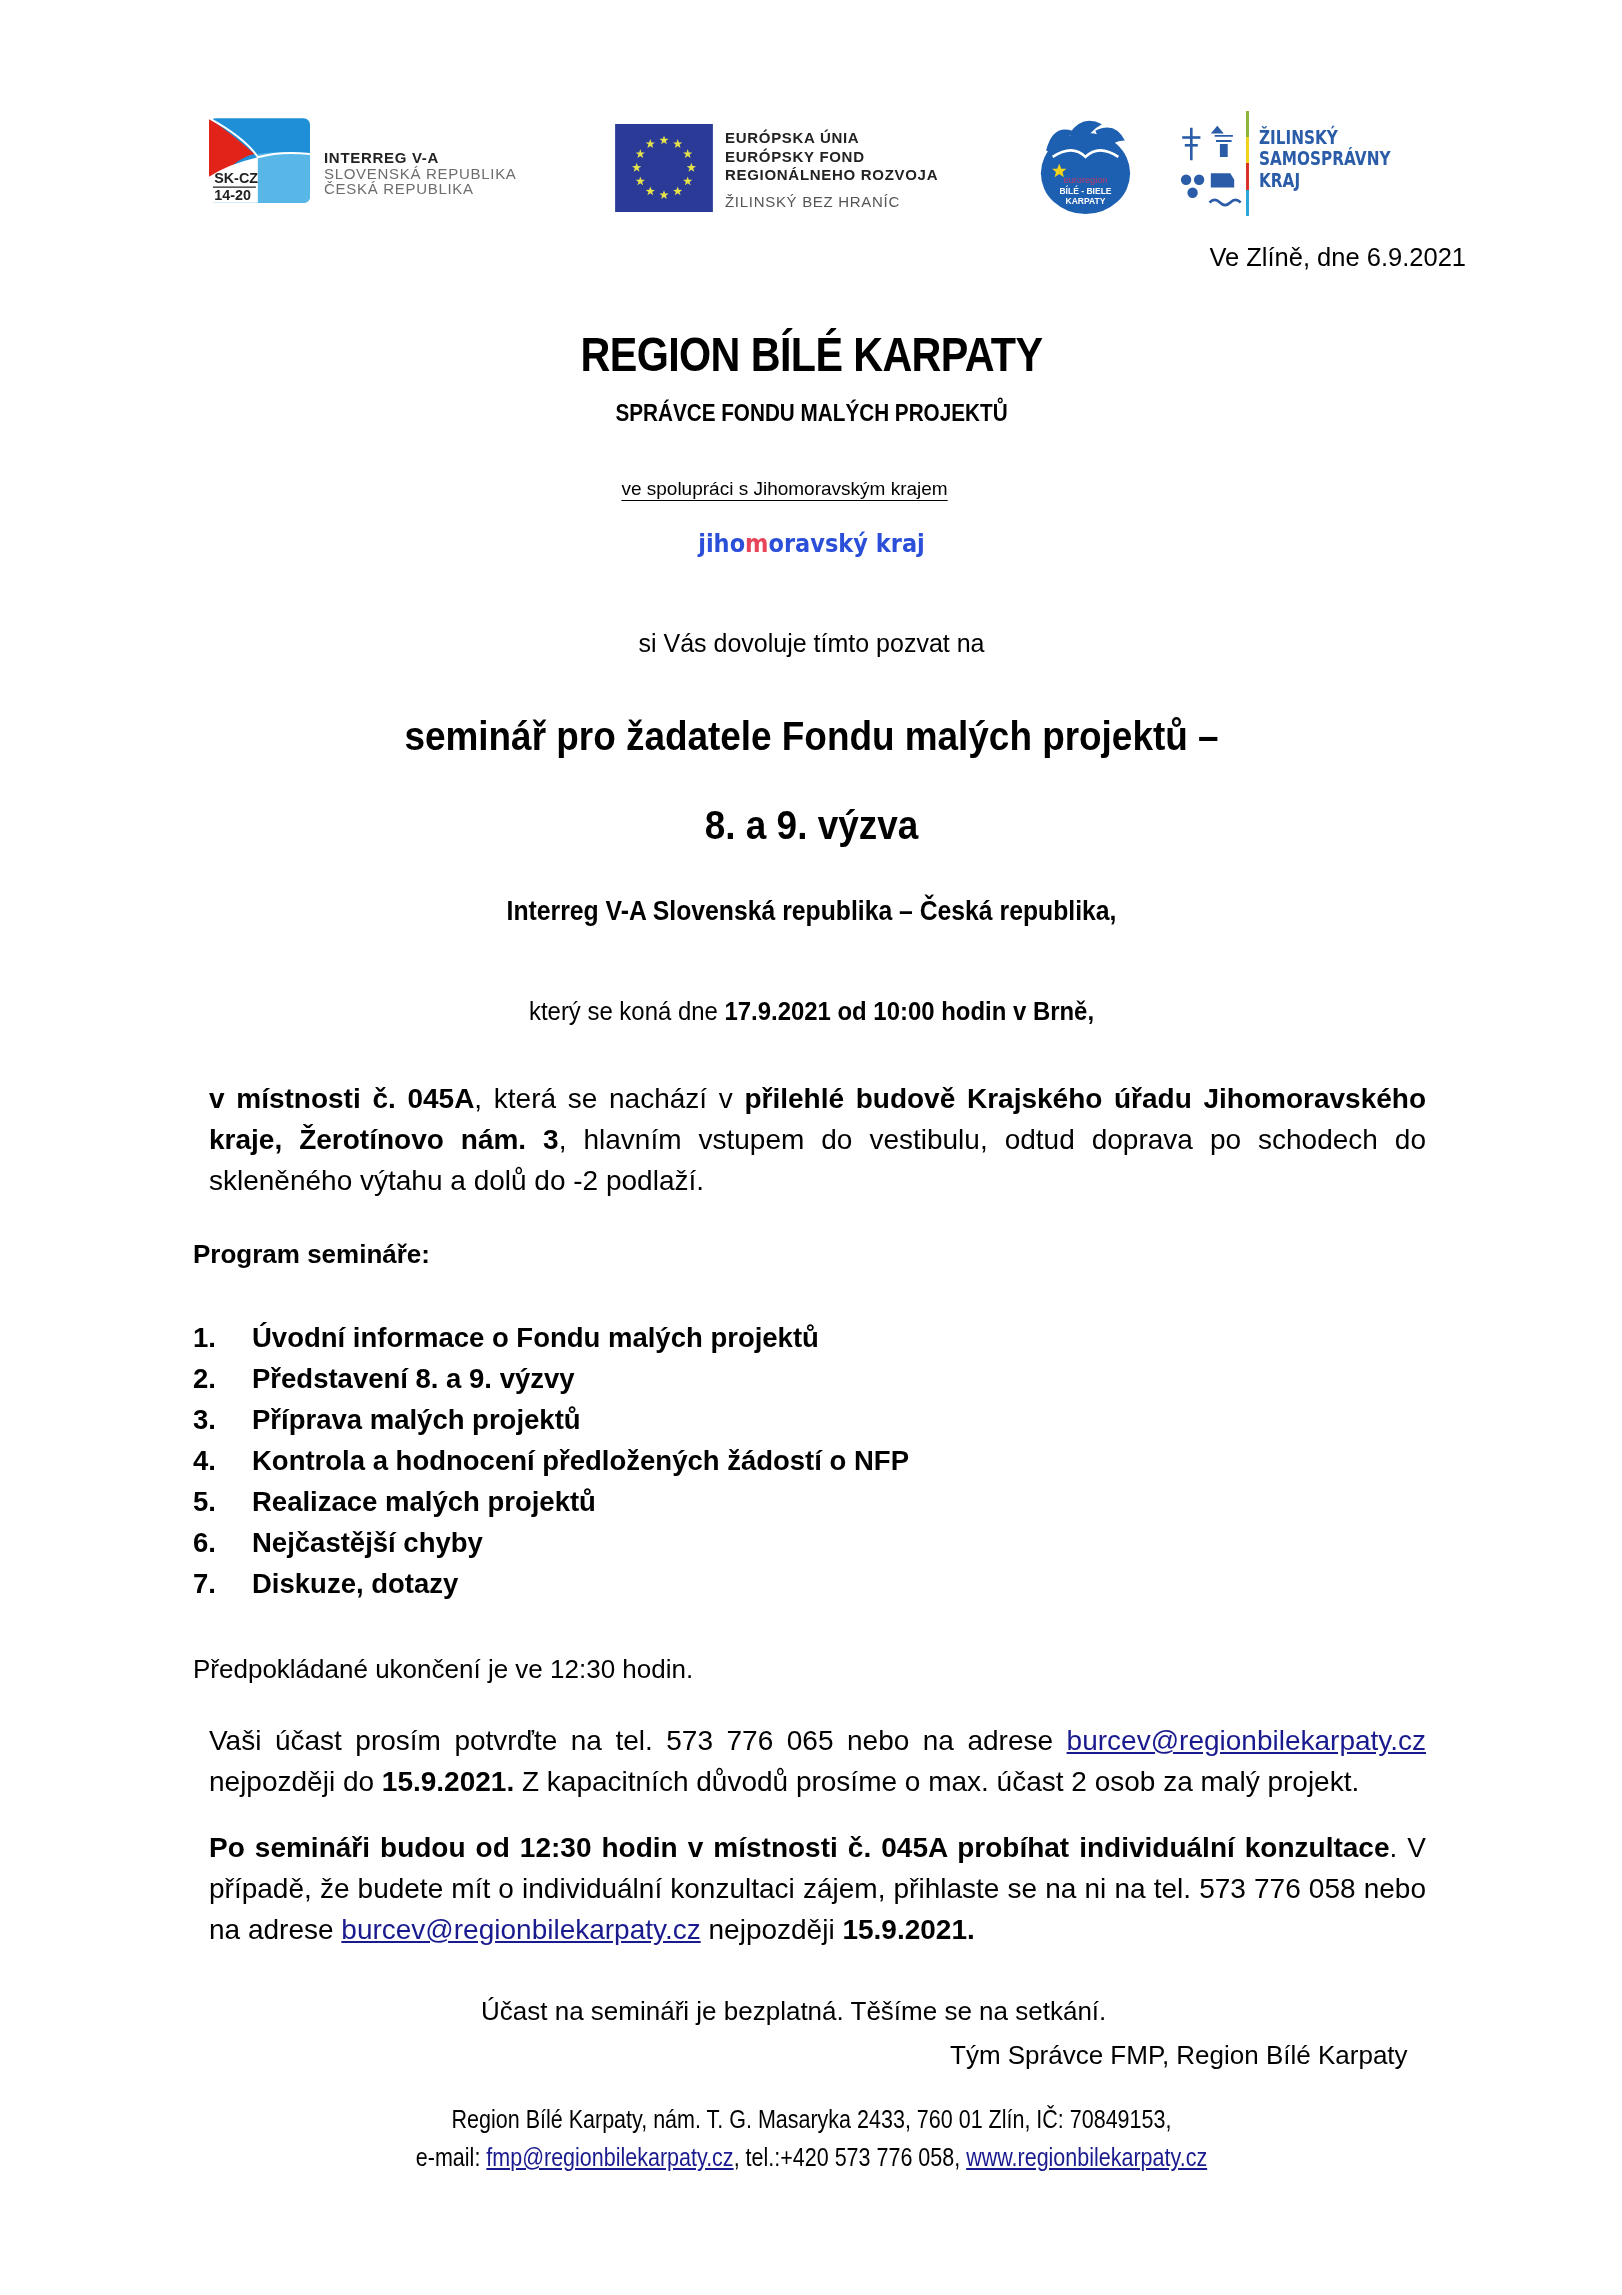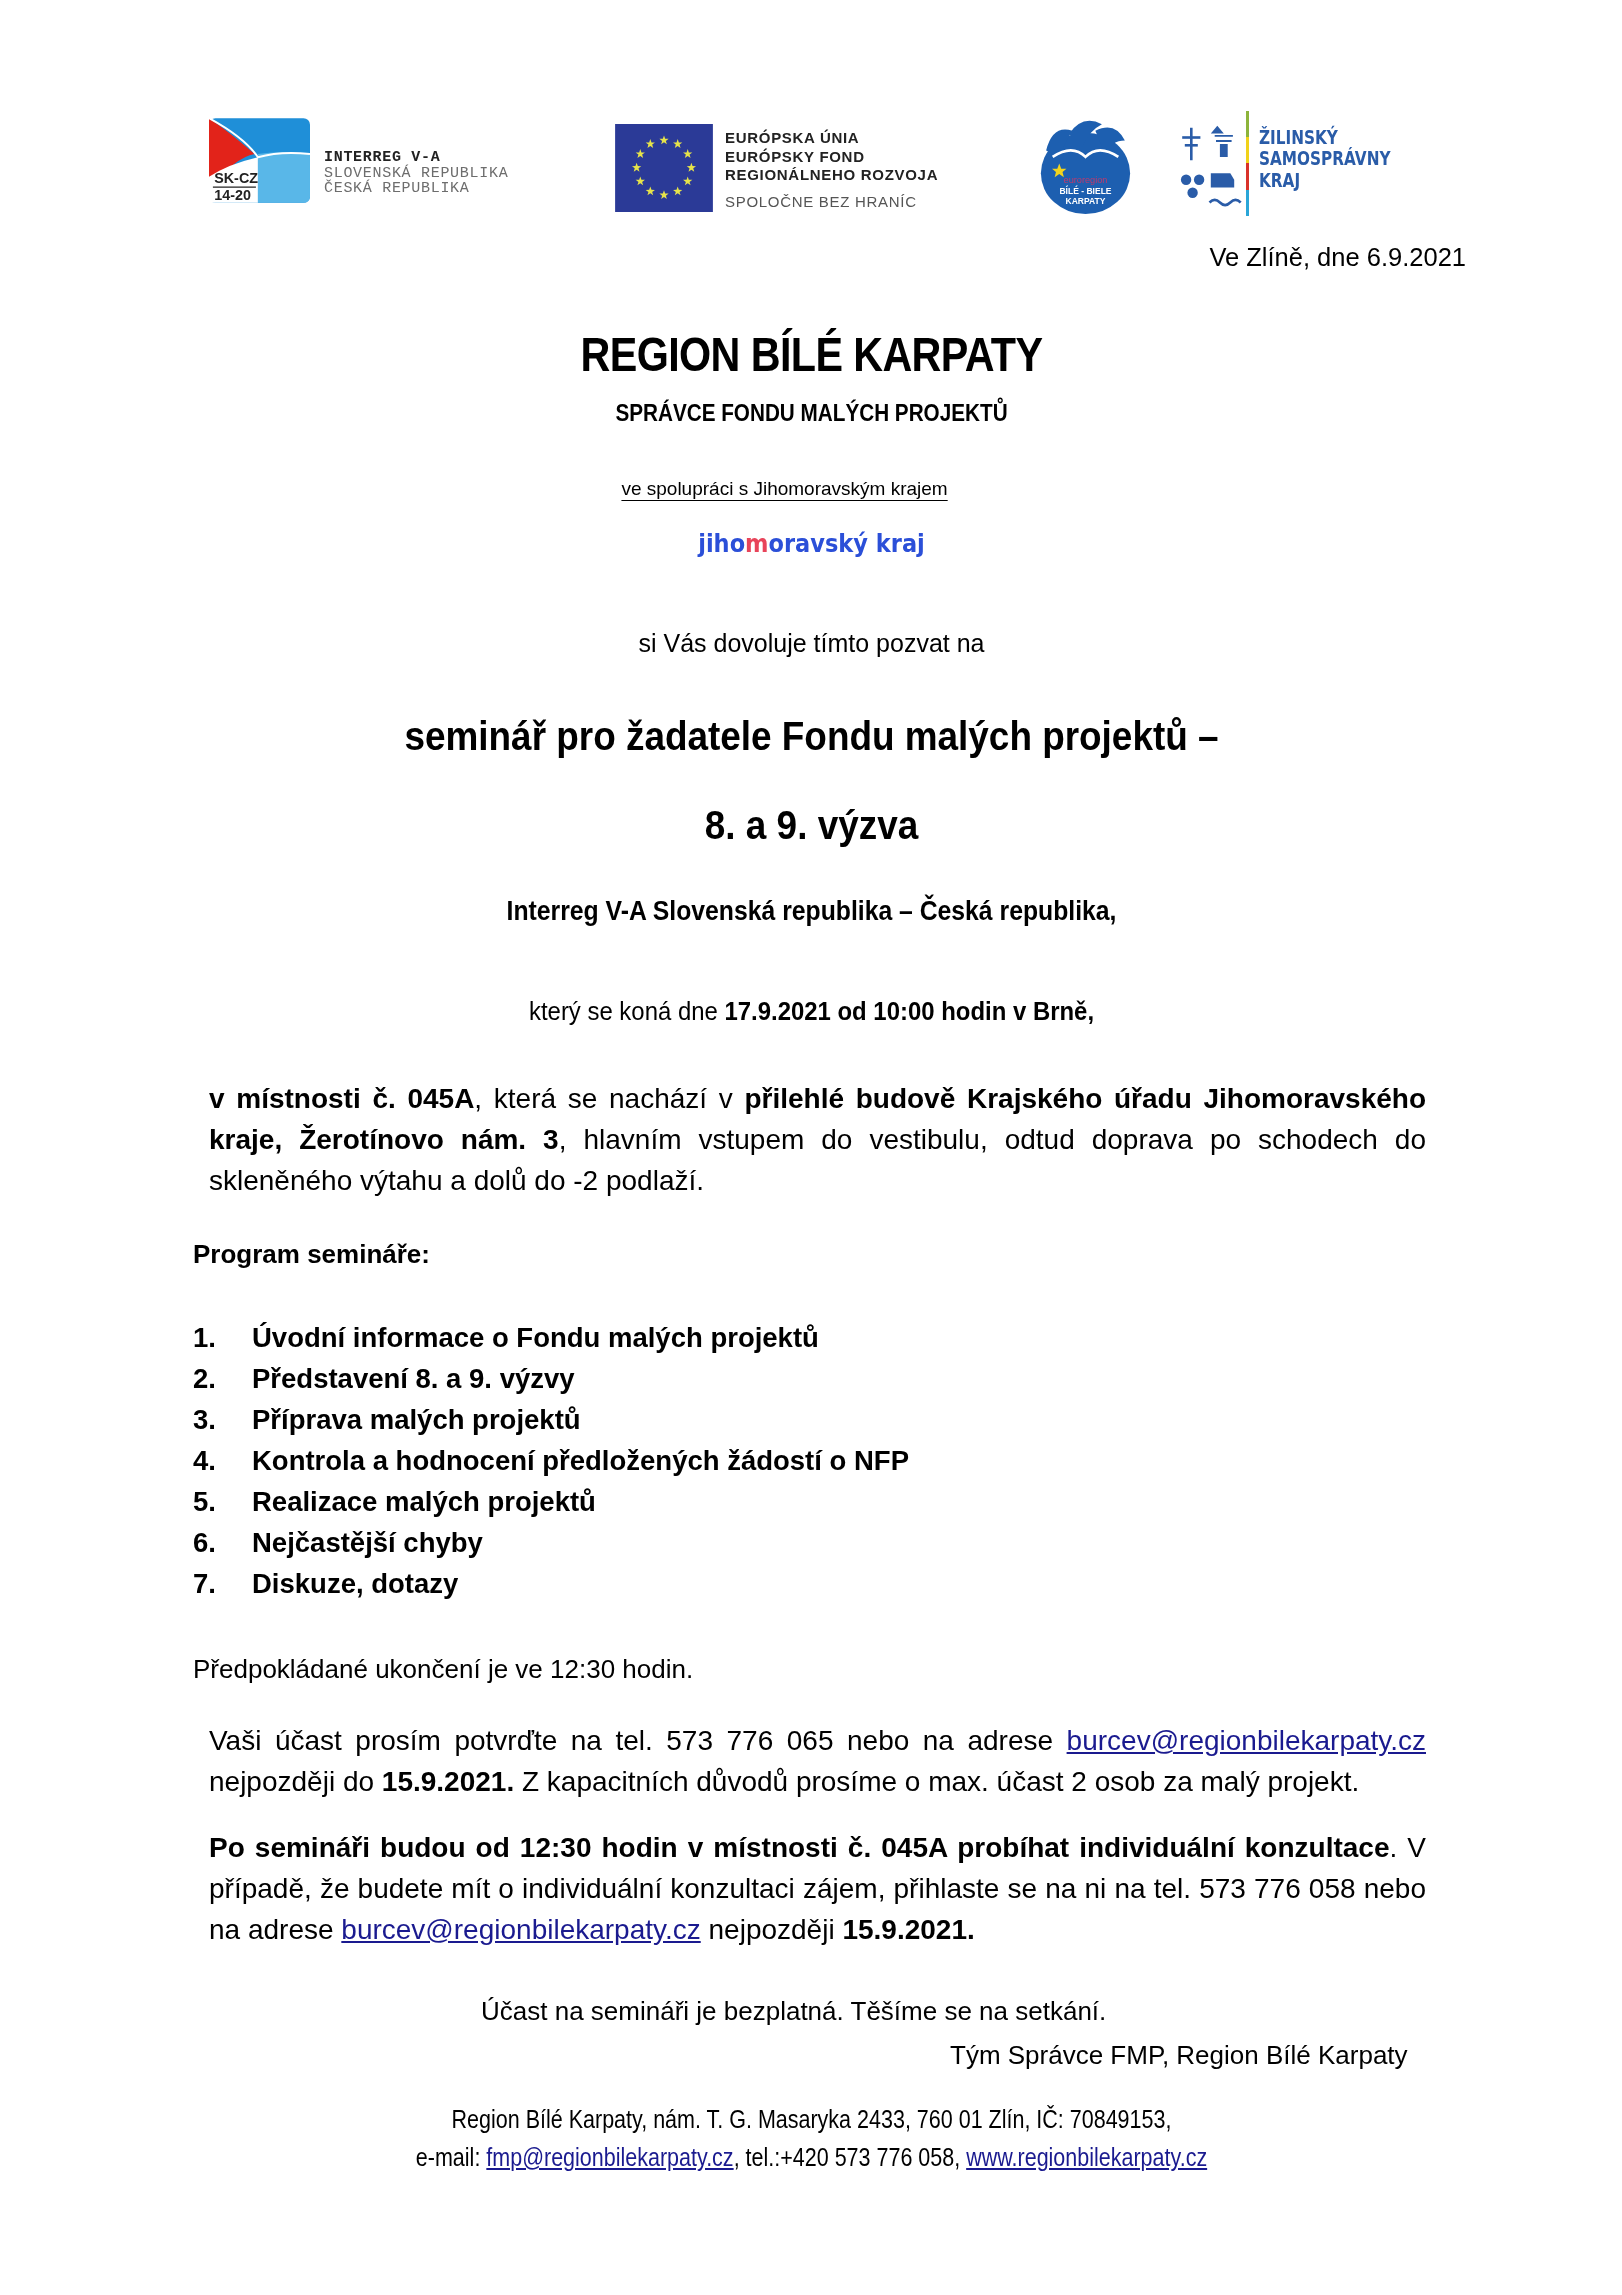--- a/index.html
+++ b/index.html
@@ -5,21 +5,21 @@
   html, body { margin: 0; padding: 0; background: #ffffff; }
   body { width: 1623px; height: 2295px; position: relative; overflow: hidden;
          font-family: "Liberation Sans", sans-serif; color: #000; }
   .page { position: absolute; left: 0; top: 0; width: 1623px; height: 2295px; }
 
   
   .logos { position: absolute; top: 111px; left: 209px; width: 1243px; height: 105px; }
   .logo { position: absolute; top: 0; }
   .logo-interreg { left: 0; width: 353px; height: 105px; }
   .ireg-mark { position: absolute; left: 0; top: 6.5px; width: 101px; height: 85px; }
-  .ireg-text { position: absolute; left: 115px; top: 39px; font-size: 15px; line-height: 15.7px; font-family: Liberation Mono, monospace; }
+  .ireg-text { position: absolute; left: 115px; top: 39px; font-size: 15px; line-height: 15.7px; }
   .ireg-text .t1 { font-weight: bold; color: #222; letter-spacing: 0.7px; }
   .ireg-text .t2, .ireg-text .t3 { color: #6d6d6d; letter-spacing: 0.7px; }
 
   .logo-eu { left: 406px; width: 419px; height: 105px; }
   .eu-flag { position: absolute; left: 0; top: 13px; width: 98px; height: 88px; }
   .eu-text { position: absolute; left: 110px; top: 18.3px; font-size: 15px; line-height: 18.3px; }
   .eu-text .t { font-weight: bold; color: #222; letter-spacing: 0.7px; display: block; }
   .eu-text .s { color: #555; letter-spacing: 0.7px; display: block; margin-top: 9.2px; }
 
   .logo-biele { left: 824px; width: 105px; height: 105px; }
@@ -102,21 +102,21 @@
             <polygon points="54.0,23.1 55.8,28.2 61.1,28.3 56.9,31.6 58.4,36.7 54.0,33.6 49.6,36.7 51.1,31.6 46.9,28.3 52.2,28.2"></polygon>
             <polygon points="75.0,17.5 76.8,22.6 82.1,22.7 77.9,25.9 79.4,31.1 75.0,28.0 70.6,31.1 72.1,25.9 67.9,22.7 73.2,22.6"></polygon>
             <polygon points="96.0,23.1 97.8,28.2 103.1,28.3 98.9,31.6 100.4,36.7 96.0,33.6 91.6,36.7 93.1,31.6 88.9,28.3 94.2,28.2"></polygon>
             <polygon points="111.4,38.5 113.1,43.6 118.5,43.7 114.2,46.9 115.8,52.1 111.4,49.0 107.0,52.1 108.5,46.9 104.2,43.7 109.6,43.6"></polygon>
           </g>
       </svg>
       <div class="eu-text">
         <span class="t">EURÓPSKA ÚNIA</span>
         <span class="t">EURÓPSKY FOND</span>
         <span class="t">REGIONÁLNEHO ROZVOJA</span>
-        <span class="s">SPOLOČNE BEZ HRANÍC</span>
+        <span class="s">ŽILINSKÝ BEZ HRANÍC</span>
       </div>
     </div>
 
     <div class="logo logo-biele">
       <svg viewBox="0 0 160 160" width="105" height="105">
         <ellipse cx="80" cy="95" rx="68" ry="62" fill="#1d5fb0"></ellipse>
         <path d="M20 60 Q30 20 60 30 Q50 45 40 70Z" fill="#1d5fb0"></path>
         <path d="M55 35 Q75 5 105 20 Q85 30 75 55Z" fill="#1d5fb0"></path>
         <path d="M95 30 Q125 15 140 45 Q120 45 110 65Z" fill="#1d5fb0"></path>
         <path d="M30 70 Q60 50 80 70 Q100 50 130 70" stroke="#fff" stroke-width="4" fill="none"></path>

